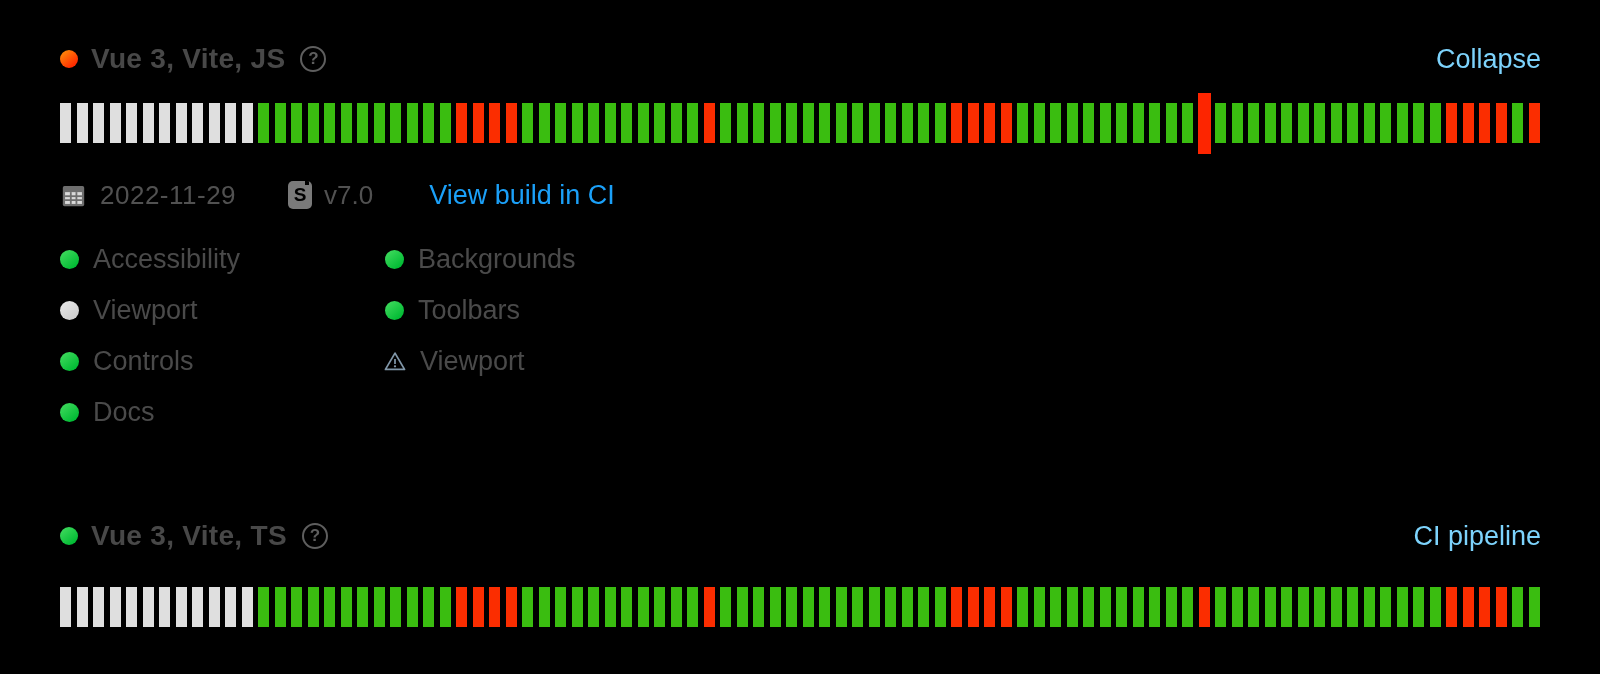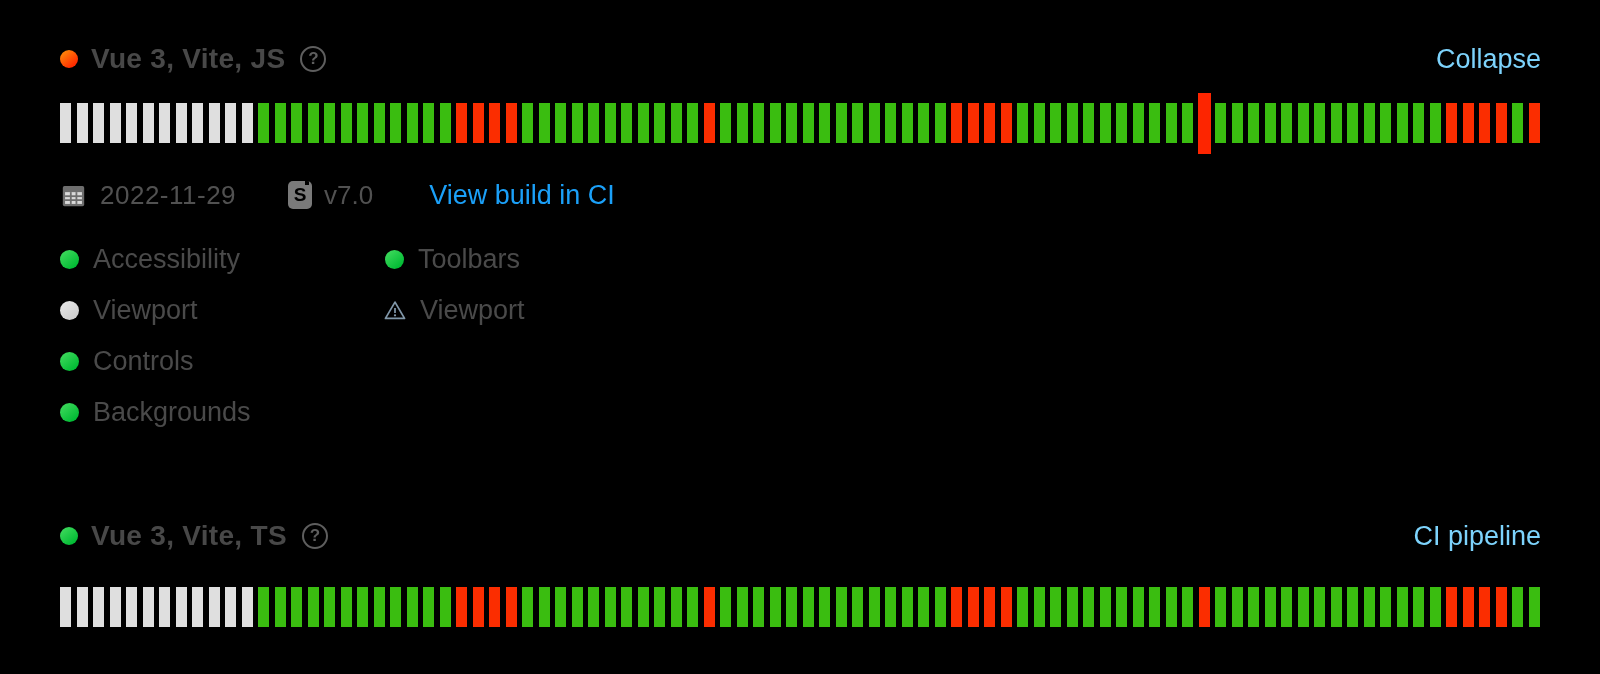--- a/index.html
+++ b/index.html
@@ -189,20 +189,24 @@
         <div class="check-item">
           <span class="check-dot dot-skip"></span>
           <span class="check-label">Viewport</span>
         </div>
         <div class="check-item">
           <span class="check-dot dot-pass"></span>
           <span class="check-label">Controls</span>
         </div>
         <div class="check-item">
           <span class="check-dot dot-pass"></span>
+          <span class="check-label">Docs</span>
+        </div>
+        <div class="check-item">
+          <span class="check-dot dot-pass"></span>
           <span class="check-label">Backgrounds</span>
         </div>
         <div class="check-item">
           <span class="check-dot dot-pass"></span>
           <span class="check-label">Toolbars</span>
         </div>
         <div class="check-item">
           <svg class="warn-svg" width="23" height="23" viewBox="0 0 24 24">
             <path d="M12 2.8 L22.4 20.6 H1.6 Z" fill="none" stroke="#8096A8" stroke-width="1.9" stroke-linejoin="round"></path>
             <line x1="12" y1="9.2" x2="12" y2="14.6" stroke="#8096A8" stroke-width="1.9"></line>

